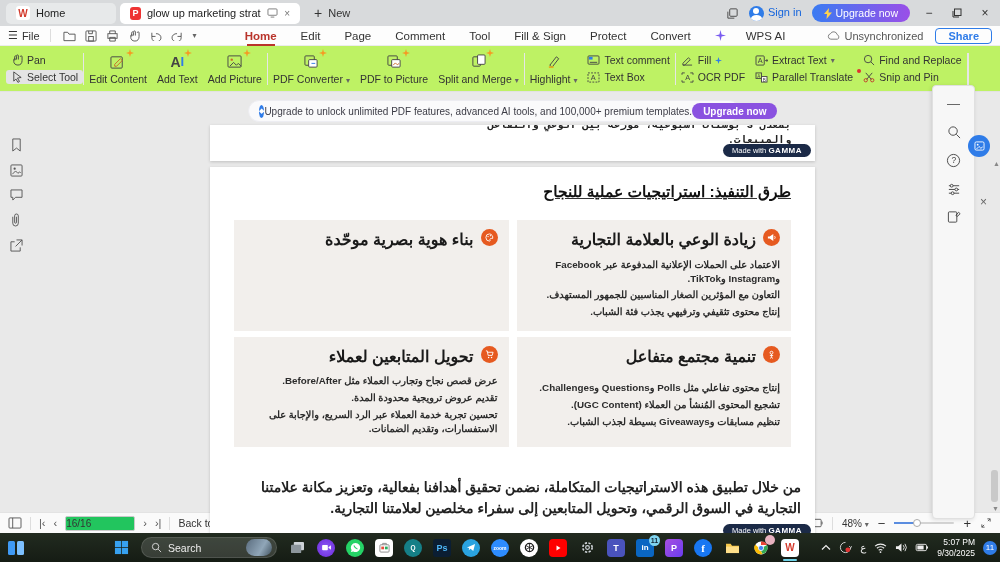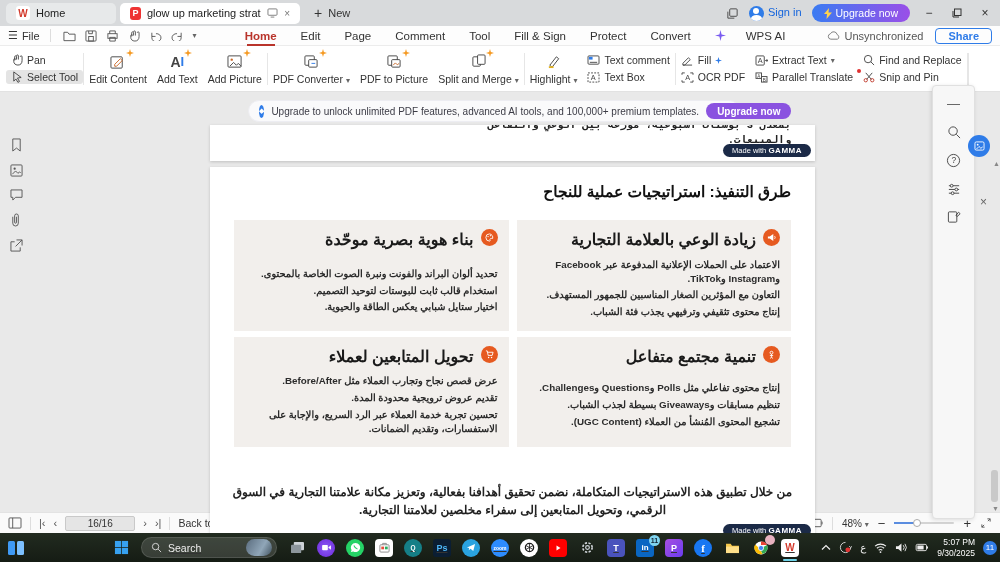--- a/index.html
+++ b/index.html
@@ -31,79 +31,79 @@
   .micons { display:flex; align-items:center; gap:9px; margin-left:12px; color:#555; }
   .mtabs { display:flex; align-items:center; gap:24px; margin-left:48px; font-size:11.5px; color:#333; }
   .mtab.active { color:#b9342b; font-weight:bold; position:relative; }
   .mtab.active::after { content:""; position:absolute; left:2px; right:2px; bottom:-4px; height:2px; background:#b9342b; }
   .mright { margin-left:auto; display:flex; align-items:center; gap:12px; }
   .sync { display:flex; align-items:center; gap:4px; color:#555; }
   .share-btn { color:#2f7ce8; border:1px solid #2f7ce8; border-radius:4px; padding:1px 12px; font-size:11px; font-weight:bold; }
   .vbar { width:1px; height:13px; background:#ddd; }
 
   
-  .toolbar { height:46px; background:#ffffff; border-bottom:1px solid #e2e2e2; display:flex; align-items:center; padding:0 6px; }
+  .toolbar { height:46px; background:#bef264; border-bottom:1px solid #e2e2e2; display:flex; align-items:center; padding:0 6px; }
   .vsep { width:1px; height:32px; background:#e6e6e6; }
   .stack { display:flex; flex-direction:column; gap:3px; }
   .tbtn-sm { display:flex; align-items:center; gap:4px; font-size:10.5px; color:#333; padding:1px 5px; border-radius:3px; white-space:nowrap; }
   .tbtn-sm.sel { background:#e4e4e4; }
   .tbtn-big { display:flex; flex-direction:column; align-items:center; gap:2px; font-size:10.5px; color:#333; padding:2px 5px; position:relative; white-space:nowrap; }
   .tbtn-big .ic { position:relative; height:18px; display:flex; align-items:center; }
   .spark { position:absolute; top:-4px; right:-8px; }
   .caret { font-size:8px; color:#666; }
 
   
   .docarea { position:relative; height:420px; background:#e9e9e9; }
-  .banner { position:absolute; left:248px; top:8px; width:492px; height:22px; background:#fafafb; border:1px solid #ededf2; border-radius:11px; display:flex; align-items:center; gap:7px; padding:0 5px 0 10px; }
+  .banner { position:absolute; left:248px; top:8px; width:492px; height:22px; background:#fafafb; border:1px solid #ededf2; border-radius:11px; display:flex; align-items:center; padding:0 5px 0 10px; }
   .banner-txt { font-size:10px; color:#3c3c46; white-space:nowrap; }
   .banner-btn { margin-left:auto; background:#8a52e0; color:#fff; font-size:10px; font-weight:bold; padding:2.5px 11px; border-radius:10px; white-space:nowrap; }
   .gem { width:13px; height:13px; border-radius:50%; background:#2f7ce8; color:#fff; font-size:7px; display:flex; align-items:center; justify-content:center; }
   .banner-x { position:absolute; left:980px; top:103px; color:#666; font-size:12px; }
 
   .rail { position:absolute; left:10px; top:46px; display:flex; flex-direction:column; gap:12px; color:#555; }
 
   .page { position:absolute; left:210px; width:605px; background:#fff; box-shadow:0 1px 3px rgba(0,0,0,.18); }
   .page1 { top:33px; height:36px; overflow:hidden; }
   .page1 .txt { direction:rtl; text-align:right; padding:0 24px; margin-top:-7px; font-weight:bold; font-size:10.5px; color:#222; line-height:1.4;font-family:Liberation Mono, monospace; }
-  .page2 { top:75px; height:374px; }
+  .page2 { top:75px; height:374px;text-decoration:underline; }
   .doc-title { direction:rtl; text-align:right; padding:16px 24px 0; font-size:15.5px; font-weight:bold; color:#111; }
   .cards { direction:rtl; position:absolute; top:53px; left:24px; right:24px; display:grid; grid-template-columns:1fr 1fr; gap:6px 8px; }
   .card { background:#f2efec; padding:9px 11px; min-height:110px; }
   .card-h { display:flex; align-items:flex-start; gap:7px; }
   .card-ic { flex:0 0 auto; width:17px; height:17px; border-radius:50%; background:#e65a20; color:#fff; display:flex; align-items:center; justify-content:center; }
   .card-t { font-size:16px; font-weight:bold; color:#1a1a1a; line-height:1.3; padding-top:1px; }
   .card-b { margin-top:7px; font-size:9.8px; font-weight:bold; color:#2c2c2c; line-height:1.4; }
   .card-b p { margin-bottom:3px; }
-  .doc-footer { direction:rtl; position:absolute; left:14px; right:14px; bottom:22px; text-align:center; font-size:12px; font-weight:bold; color:#222; line-height:1.5; }
+  .doc-footer { direction:rtl; position:absolute; left:14px; right:14px; bottom:22px; font-size:14px; font-weight:bold; color:#222; line-height:1.5; }
   .gamma { position:absolute; right:4px; bottom:4px; background:#1b2a47; color:#fff; font-size:7.5px; border-radius:8px; padding:2px 9px; white-space:nowrap; }
   .gamma b { font-size:8px; letter-spacing:.5px; }
 
   .fpanel { position:absolute; left:932px; top:-7px; width:43px; height:434px; background:#f7f7f7; border:1px solid #e0e0e0; border-radius:4px; box-shadow:-1px 1px 4px rgba(0,0,0,.12); display:flex; flex-direction:column; align-items:center; gap:14px; padding-top:10px; z-index:5; color:#444; }
   .fab { position:absolute; left:968px; top:43px; width:22px; height:22px; border-radius:50%; background:#2f7ce8; display:flex; align-items:center; justify-content:center; z-index:6; }
   .fab-caret { position:absolute; left:993px; top:68px; font-size:7px; color:#888; z-index:6; }
   .scrollthumb { position:absolute; left:991px; top:378px; width:7px; height:32px; border-radius:3px; background:#c9c9c9; }
   .scrolldown { position:absolute; left:992px; top:413px; font-size:7px; color:#888; }
 
   
   .statusbar { height:21px; background:#fafafa; border-top:1px solid #e3e3e3; display:flex; align-items:center; padding:0 8px; gap:8px; color:#444; }
-  .pginput { width:70px; height:15px; border:1px solid #c9c9c9; border-radius:2px; text-align:center; font-size:10px; color:#333; background:#e5e5e5; }
+  .pginput { width:70px; height:15px; border:1px solid #c9c9c9; border-radius:2px; font-size:10px; color:#333; background:#22c55e; }
   .navg { font-size:11px; color:#555; }
   .sb-right { margin-left:auto; display:flex; align-items:center; gap:9px; }
   .playbtn { width:17px; height:14px; background:#e03131; border-radius:3px; display:flex; align-items:center; justify-content:center; }
   .slider { position:relative; width:60px; height:2px; background:#d4d4d4; border-radius:1px; }
   .slider .fill { position:absolute; left:0; top:0; height:2px; width:22px; background:#5a8de0; }
   .slider .knob { position:absolute; left:19px; top:-3px; width:8px; height:8px; border-radius:50%; background:#fff; border:1px solid #aaa; }
   .zlabel { font-size:10px; color:#333; }
 
   
   .taskbar { position:relative; height:29px; background:linear-gradient(180deg,#222b20,#151c14); display:flex; align-items:center; }
   .widgets { position:absolute; left:8px; display:flex; gap:1.5px; }
   .widgets i { width:7px; height:14px; background:#3f9af5; border-radius:1.5px; display:block; }
   .widgets i:last-child { background:#7cc0ff; }
-  .tb-apps { position:absolute; left:112px; display:flex; align-items:center; gap:11px;text-decoration:underline; }
+  .tb-apps { position:absolute; left:112px; display:flex; align-items:center; gap:11px; }
   .appic { width:18px; height:18px; border-radius:4px; display:flex; align-items:center; justify-content:center; font-size:9px; font-weight:bold; color:#fff; position:relative; }
   .searchpill { width:136px; height:21px; background:rgba(255,255,255,.14); border:1px solid rgba(255,255,255,.12); border-radius:11px; display:flex; align-items:center; gap:6px; padding:0 4px 0 9px; color:#eee; }
   .searchimg { margin-left:auto; width:26px; height:17px; border-radius:9px; background:linear-gradient(120deg,#5a6c7e,#90a6b8 60%,#41525f); }
   .tb-tray { position:absolute; right:3px; display:flex; align-items:center; gap:8px; color:#eee; }
   .clock { text-align:right; font-size:8.5px; line-height:1.25; color:#fff; }
   .badge { width:14px; height:14px; border-radius:50%; background:#2f7ce8; color:#fff; font-size:8px; display:flex; align-items:center; justify-content:center; }
   .wps-task { position:relative; }
   .wps-task::after { content:""; position:absolute; left:2px; right:2px; bottom:-4px; height:2px; border-radius:1px; background:#6fd3e8; }
   .li-badge { position:absolute; top:-4px; right:-6px; width:11px; height:11px; border-radius:50%; background:#7fd4ef; color:#123; font-size:7px; display:flex; align-items:center; justify-content:center; font-weight:bold; }
 </style>
@@ -482,41 +482,36 @@
           <div class="card-h">
             <span class="card-ic">
                 <svg width="9" height="9" viewBox="0 0 10 10">
                   <path d="M5 1a4 4 0 100 8c1 0 .8-1 .5-1.5S5.8 6 7 6h1.5A4 4 0 005 1z" fill="none" stroke="#fff"></path>
                   <circle cx="3.4" cy="4" r=".7" fill="#fff"></circle>
                   <circle cx="6" cy="3" r=".7" fill="#fff"></circle>
                 </svg>
               </span>
             <span class="card-t">بناء هوية بصرية موحّدة</span>
           </div>
-          <div class="card-b" style="margin-top:16px;">
-            <p>تحديد ألوان البراند والفونت ونبرة الصوت الخاصة بالمحتوى.</p>
-            <p>استخدام قالب ثابت للبوستات لتوحيد التصميم.</p>
-            <p>اختيار ستايل شبابي يعكس الطاقة والحيوية.</p>
-          </div>
         </div>
 
         <div class="card">
           <div class="card-h">
             <span class="card-ic">
                 <svg width="9" height="9" viewBox="0 0 10 10">
                   <circle cx="5" cy="3" r="1.6" fill="none" stroke="#fff"></circle>
                   <path d="M5 4.6v3M3.2 6.2h3.6M3.8 9.5L5 7.6l1.2 1.9" fill="none" stroke="#fff"></path>
                 </svg>
               </span>
             <span class="card-t">تنمية مجتمع متفاعل</span>
           </div>
           <div class="card-b" style="margin-top:14px;">
             <p>إنتاج محتوى تفاعلي مثل Polls وQuestions وChallenges.</p>
+            <p>تشجيع المحتوى المُنشأ من العملاء (UGC Content).</p>
             <p>تنظيم مسابقات وGiveaways بسيطة لجذب الشباب.</p>
-            <p>تشجيع المحتوى المُنشأ من العملاء (UGC Content).</p>
           </div>
         </div>
 
         <div class="card">
           <div class="card-h">
             <span class="card-ic">
                 <svg width="9" height="9" viewBox="0 0 10 10">
                   <path d="M1 1h1.5l1 5h4.5l1-3.5H3" fill="none" stroke="#fff"></path>
                   <circle cx="4" cy="8.3" r=".8" fill="#fff"></circle>
                   <circle cx="7.3" cy="8.3" r=".8" fill="#fff"></circle>

